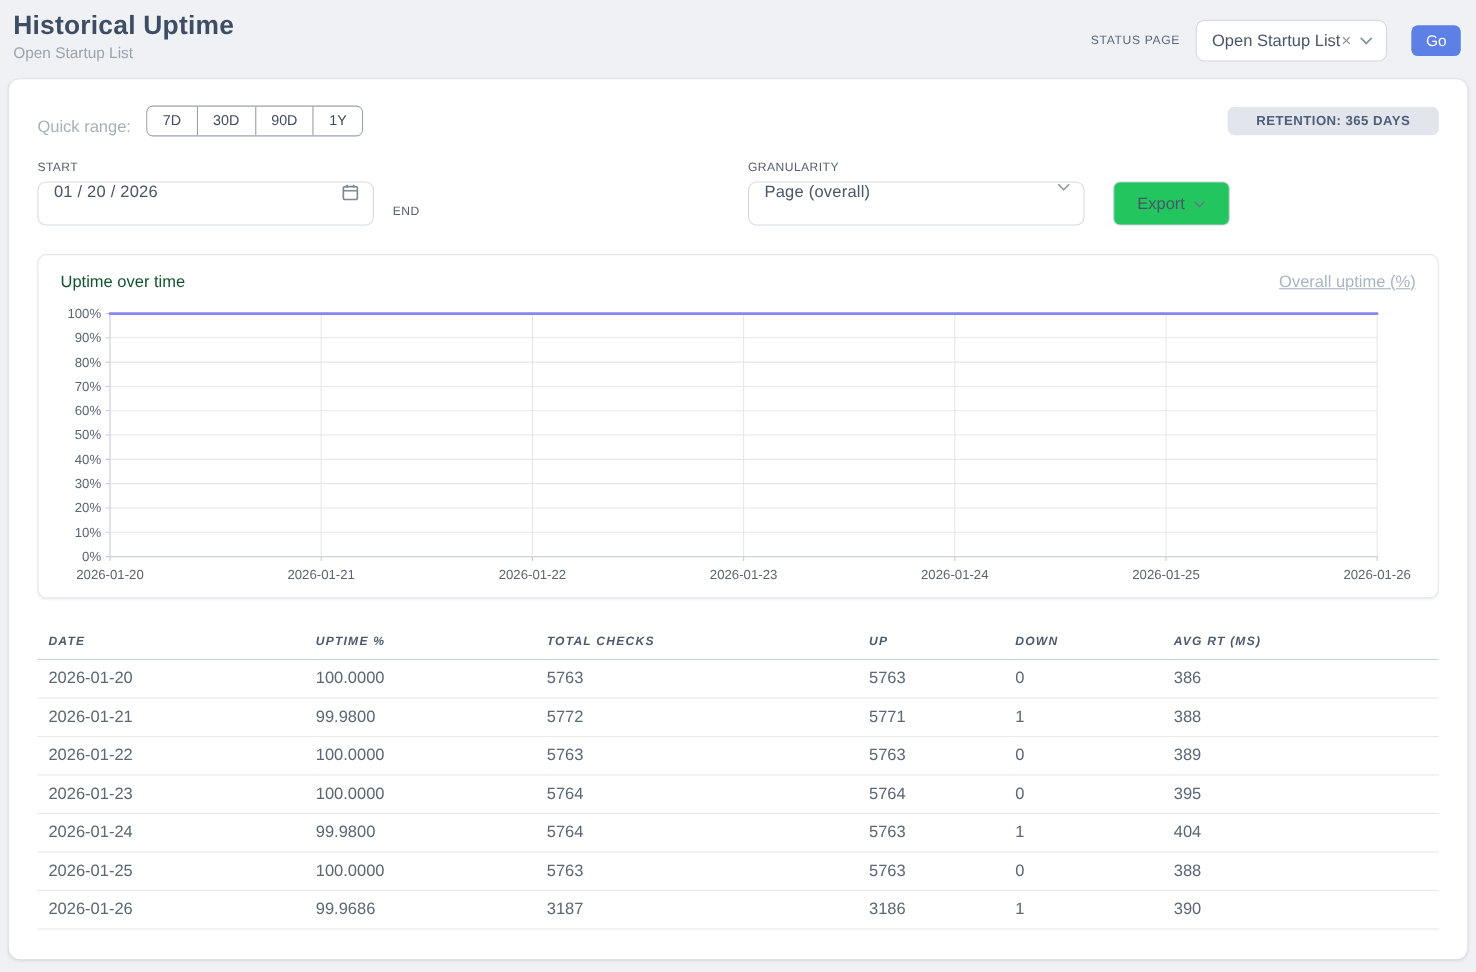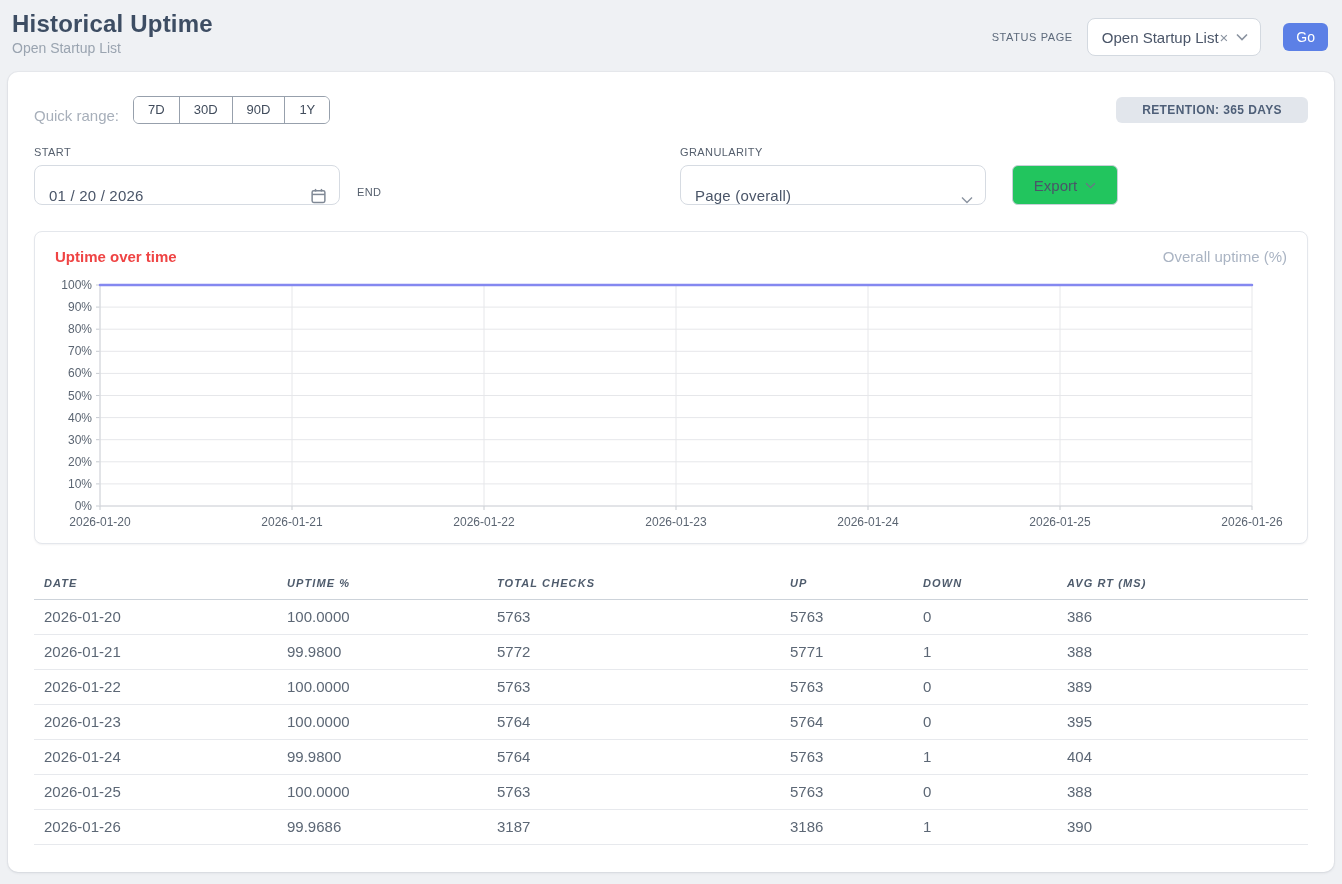--- a/index.html
+++ b/index.html
@@ -62,42 +62,42 @@
     letter-spacing: .4px; padding: 6px 26px; border-radius: 6px;
   }
 
   .row-filters { display: flex; align-items: flex-end; margin-top: 22px; }
   .field { width: 306px; margin-right: 17px; }
   .field-label {
     font-size: 11px; color: #555f6d; letter-spacing: .4px; margin-bottom: 7px; font-weight: 500;
   }
   .control {
     height: 40px; border: 1px solid #d6dbe2; border-radius: 8px; background: #fff;
-    display: flex; align-items: flex-end; justify-content: space-between;
+    display: flex; align-items: flex-start; justify-content: space-between;
     padding: 0 12px 0 14px; font-size: 15px; color: #4a5568; cursor: pointer;
   }
   .control .value { letter-spacing: .2px; }
   .refresh-button {
     height: 40px; width: 192px; margin-left: 0; border: none; border-radius: 6px;
     background: #5c80e6; color: #fff; font-size: 15px; font-family: inherit; cursor: pointer;
   }
   .export-button {
     height: 40px; width: 106px; margin-left: 9px; border: 1px solid #c9d0d8; border-radius: 6px;
     background: #22c55e; color: #4a5568; font-size: 15px; font-family: inherit; cursor: pointer;
     display: inline-flex; align-items: center; justify-content: center; gap: 8px;
   }
 
   
   .chart-card {
     margin-top: 26px; border: 1px solid #e4e7ec; border-radius: 8px;
     box-shadow: 0 1px 2px rgba(16,24,40,.05); padding: 16px 20px 12px 20px; background: #fff;
   }
   .chart-header { display: flex; justify-content: space-between; align-items: baseline; margin-bottom: 12px; }
-  .chart-title { font-size: 15px; font-weight: 700; color: #ef4444; }
-  .chart-legend { font-size: 15px; color: #aab4c3; }
+  .chart-title { font-size: 15px; font-weight: 400; color: #14532d; }
+  .chart-legend { font-size: 15px; color: #aab4c3; text-decoration: underline; }
   .chart-svg { display: block; width: 100%; }
   .chart-svg text.tick { font-family: "Liberation Sans","DejaVu Sans",sans-serif; font-size: 12px; fill: #5b6572; }
 
   
   .uptime-table { width: 100%; margin-top: 24px; border-collapse: collapse; table-layout: fixed; }
   .uptime-table th {
     text-align: left; font-size: 11px; font-weight: 700; letter-spacing: 1.1px;
     color: #4e5b6c; padding: 9px 0 10px 0; border-bottom: 1px solid #cdd3da; font-style: italic;
   }
   .uptime-table td {

